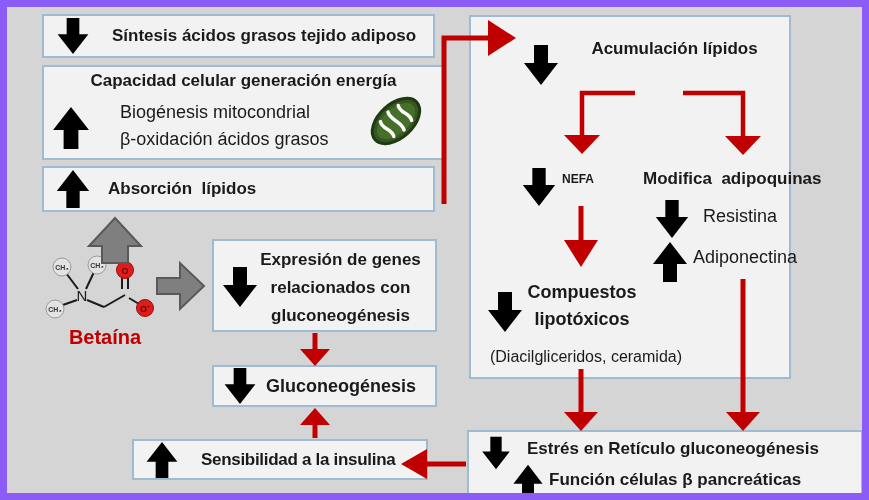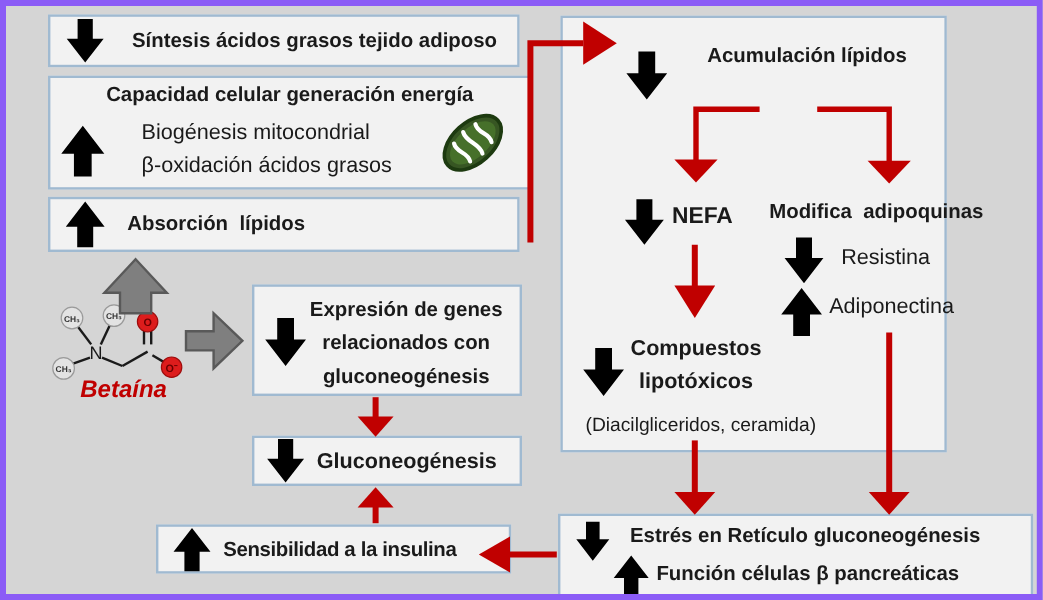--- a/index.html
+++ b/index.html
@@ -1,18 +1,18 @@
 <!DOCTYPE html>
 <html><head>
 <meta charset="utf-8">
 <style>
   html,body{margin:0;padding:0;background:#bfbfbf;}
   .canvas{
     position:relative; width:869px; height:500px; box-sizing:border-box;
-    background:#d5d5d5; border:5px solid #8b5cf6; overflow:hidden;
+    background:#d5d5d5; border:7px solid #8b5cf6; overflow:hidden;
     font-family:"Liberation Sans", sans-serif; color:#1a1a1a;
   }
   .dbox{
     position:absolute; box-sizing:border-box; background:#f2f2f2;
     border:2px solid #a0bad1; display:flex; align-items:center;
   }
   .bl{font-weight:bold; font-size:17px;}
   .rg{font-weight:normal; font-size:18px;}
   .ws{white-space:pre;}
   .abs{position:absolute;}
@@ -93,59 +93,59 @@
       <text x="30" y="18" font-size="7" font-weight="bold" text-anchor="middle" fill="#333">CH₃</text>
       <text x="65" y="16" font-size="7" font-weight="bold" text-anchor="middle" fill="#333">CH₃</text>
       <text x="23" y="60" font-size="7" font-weight="bold" text-anchor="middle" fill="#333">CH₃</text>
       <text x="50" y="49" font-size="15" text-anchor="middle" fill="#1a1a1a">N</text>
       <circle cx="93" cy="18" r="8.5" fill="#dd1c1c" stroke="#9e0b0b"></circle>
       <circle cx="113" cy="56" r="8.5" fill="#dd1c1c" stroke="#9e0b0b"></circle>
       <text x="93" y="22" font-size="9" font-weight="bold" text-anchor="middle" fill="#6b0000">O</text>
       <text x="113" y="60" font-size="9" font-weight="bold" text-anchor="middle" fill="#6b0000">O⁻</text>
     </g>
   </svg>
-  <div class="abs betaina center" style="left:48px;top:309px;width:100px;font-style:italic;">Betaína</div>
+  <div class="abs betaina center" style="left:48px;top:319px;width:100px;">Betaína</div>
 
   <div class="dbox" style="left:205px;top:232px;width:225px;height:93px;">
     <svg class="oarr abs" style="left:8px;top:24px;" width="36" height="44">
         <use href="#sym-down" width="36" height="44"></use>
       </svg>
     <div class="abs center" style="left:36px;top:5px;right:4px;line-height:28px;">
       <div class="bl">Expresión de genes</div>
       <div class="bl">relacionados con</div>
       <div class="bl">gluconeogénesis</div>
     </div>
   </div>
 
   <div class="dbox" style="left:205px;top:358px;width:225px;height:42px;padding-left:8px;gap:8px;">
     <svg class="oarr" width="36" height="38">
         <use href="#sym-down" width="36" height="38"></use>
       </svg>
     <span class="bl" style="font-size:18px;">Gluconeogénesis</span>
   </div>
 
-  <div class="dbox" style="left:125px;top:432px;width:296px;height:41px;padding-left:10px;gap:8px;">
+  <div class="dbox" style="left:125px;top:432px;width:296px;height:41px;padding-left:10px;gap:21px;">
     <svg class="barr" width="36" height="38">
         <use href="#sym-up" width="36" height="38"></use>
       </svg>
     <span class="bl" style="letter-spacing:-0.3px;">Sensibilidad a la insulina</span>
   </div>
 
   <div class="dbox" style="left:462px;top:8px;width:322px;height:364px;display:block;">
     <svg class="oarr abs" style="left:51px;top:27px;" width="38" height="42">
         <use href="#sym-down" width="38" height="42"></use>
       </svg>
     <div class="abs center" style="left:96px;top:19px;width:215px;line-height:25px;">
       <div class="bl">Acumulación lípidos</div>
     </div>
 
     <svg class="oarr abs" style="left:50px;top:150px;" width="36" height="40">
         <use href="#sym-down" width="36" height="40"></use>
       </svg>
-    <div class="abs bl" style="left:91px;top:155px;font-size:19px;">NEFA</div>
+    <div class="abs bl" style="left:91px;top:155px;font-size:12px;">NEFA</div>
 
     <div class="abs bl ws" style="left:172px;top:152px;">Modifica  adipoquinas</div>
     <svg class="oarr abs" style="left:183px;top:182px;" width="36" height="40">
         <use href="#sym-down" width="36" height="40"></use>
       </svg>
     <div class="abs rg" style="left:232px;top:189px;">Resistina</div>
     <svg class="barr abs" style="left:181px;top:224px;" width="36" height="42">
         <use href="#sym-up" width="36" height="42"></use>
       </svg>
     <div class="abs rg" style="left:222px;top:230px;">Adiponectina</div>

